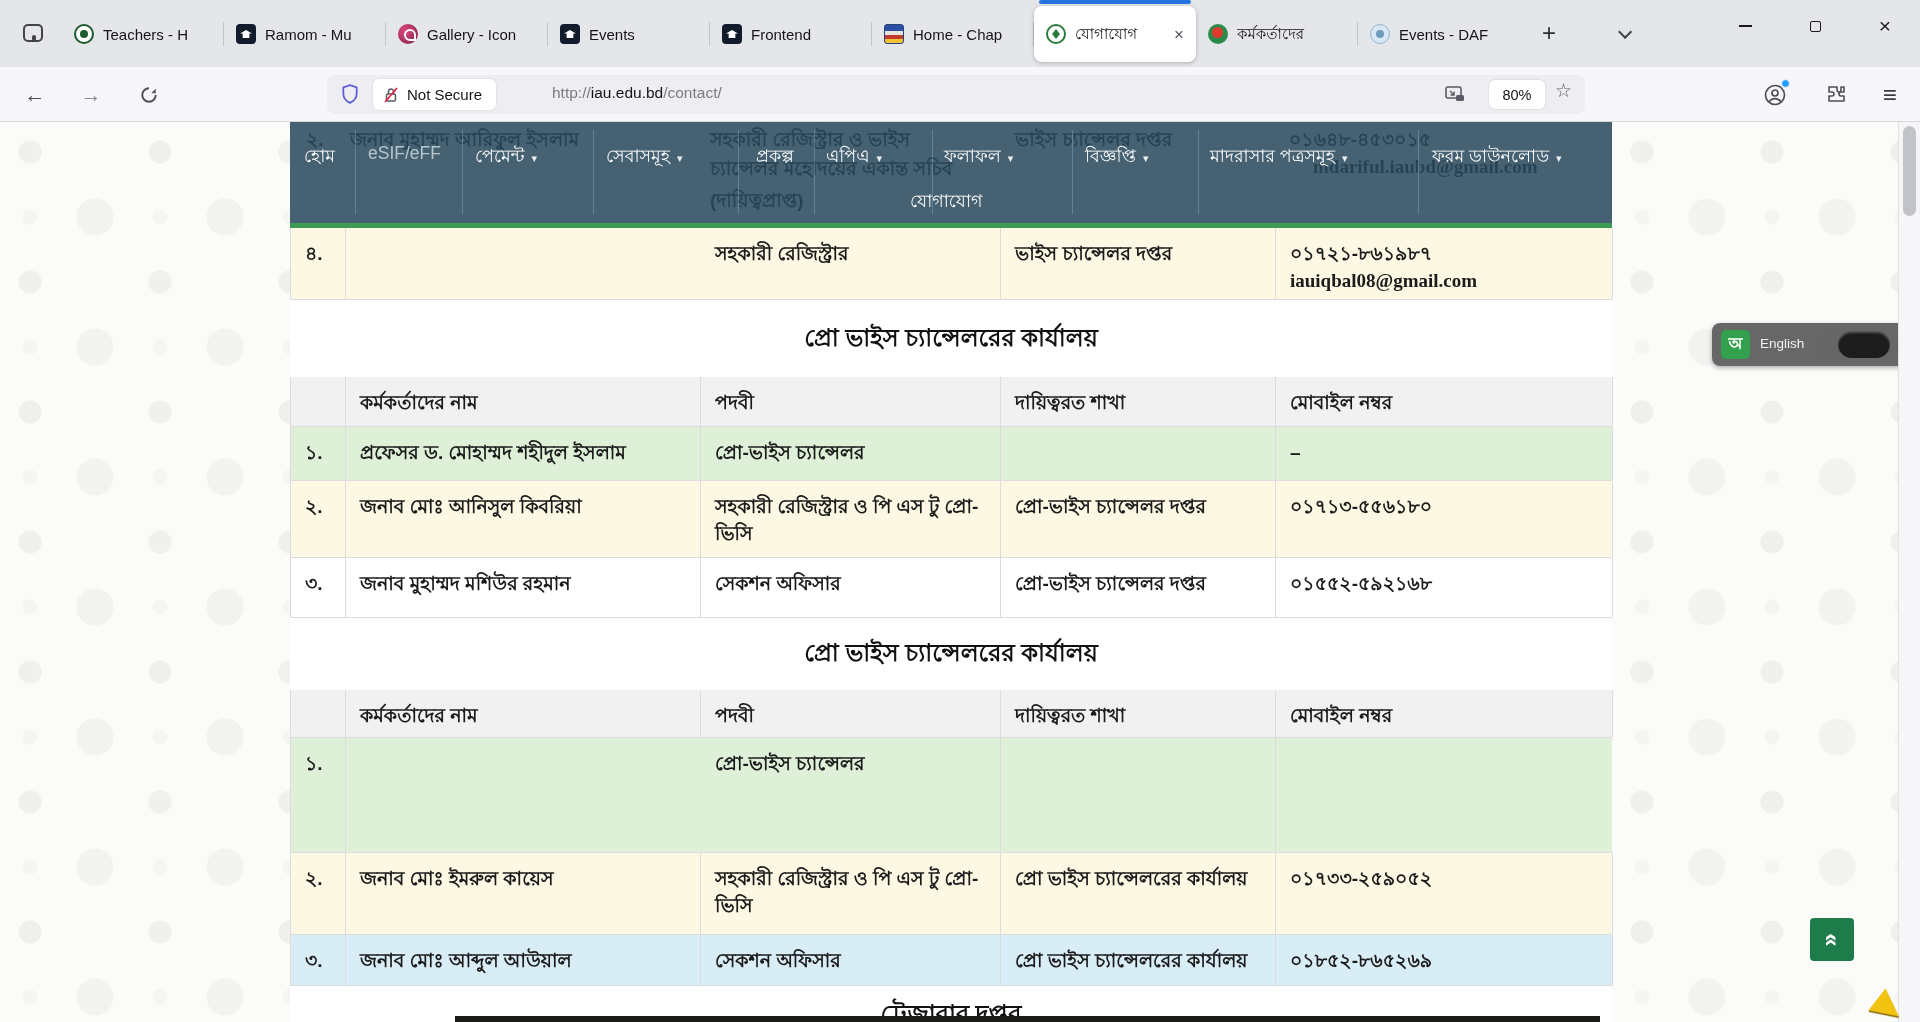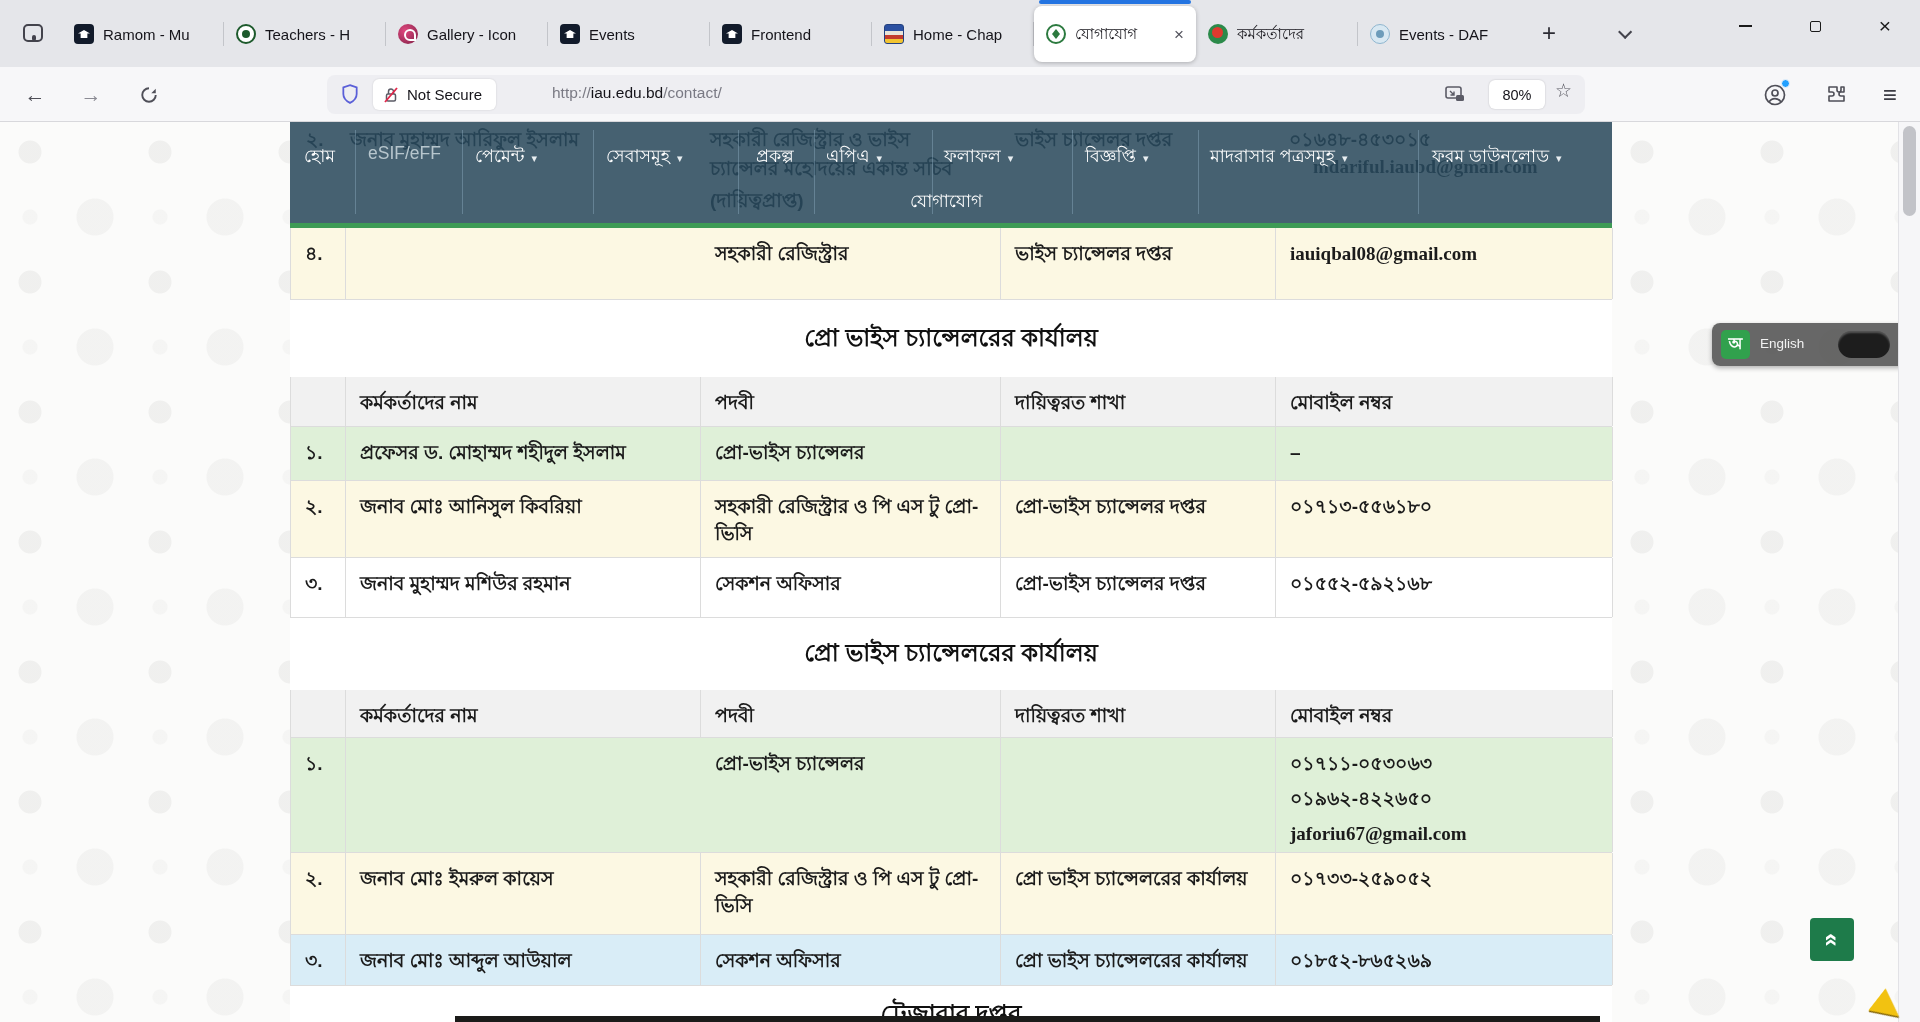--- a/index.html
+++ b/index.html
@@ -116,27 +116,27 @@
 <body>
 
 <div class="screen">
 
   <div class="tabbar">
     <div class="ffview">
         <span class="frame"></span>
       </div>
     <div class="tabs">
       <div class="tab">
+        <span class="favicon fav-teachers"></span>
+        <span class="tab-label">Teachers - H</span>
+          <span class="sep"></span>
+      </div>
+      <div class="tab">
         <span class="favicon fav-dark"></span>
         <span class="tab-label">Ramom - Mu</span>
-          <span class="sep"></span>
-      </div>
-      <div class="tab">
-        <span class="favicon fav-teachers"></span>
-        <span class="tab-label">Teachers - H</span>
           <span class="sep"></span>
       </div>
       <div class="tab">
         <span class="favicon fav-gallery"></span>
         <span class="tab-label">Gallery - Icon</span>
           <span class="sep"></span>
       </div>
       <div class="tab">
         <span class="favicon fav-dark"></span>
         <span class="tab-label">Events</span>
@@ -269,20 +269,21 @@
         <span class="nav-item" style="left:920px;"><span>মাদরাসার পত্রসমূহ</span><span class="caret">▾</span></span>
         <span class="nav-item" style="left:1142px;"><span>ফরম ডাউনলোড</span><span class="caret">▾</span></span>
         <span class="nav-item nav-contact">যোগাযোগ</span>
       </div>
 
       <div class="trow row-yellow" style="top:106px; height:72px;">
         <div class="cell c1">৪.</div>
         <div class="cell c3">সহকারী রেজিস্ট্রার</div>
         <div class="cell c4">ভাইস চ্যান্সেলর দপ্তর</div>
         <div class="cell c5">
+          <div>০১৭২১-৮৬১৯৮৭</div>
           <div class="serif">iauiqbal08@gmail.com</div>
         </div>
       </div>
 
       <div class="sec-title" style="top:178px; height:77px;">প্রো ভাইস চ্যান্সেলরের কার্যালয়</div>
       <div class="trow row-head" style="top:255px; height:50px;">
         <div class="cell c1"></div>
         <div class="cell c2">কর্মকর্তাদের নাম</div>
         <div class="cell c3">পদবী</div>
         <div class="cell c4">দায়িত্বরত শাখা</div>
@@ -315,25 +316,20 @@
         <div class="cell c1"></div>
         <div class="cell c2">কর্মকর্তাদের নাম</div>
         <div class="cell c3">পদবী</div>
         <div class="cell c4">দায়িত্বরত শাখা</div>
         <div class="cell c5">মোবাইল নম্বর</div>
       </div>
       <div class="trow row-green" style="top:616px; height:115px;">
         <div class="cell c1">১.</div>
         <div class="cell c3">প্রো-ভাইস চ্যান্সেলর</div>
         <div class="cell c4"></div>
-        <div class="cell c5">
-          <div class="mline">০১৭১১-০৫৩০৬৩</div>
-          <div class="mline">০১৯৬২-৪২২৬৫০</div>
-          <div class="serif">jaforiu67@gmail.com</div>
-        </div>
       </div>
       <div class="trow row-yellow" style="top:731px; height:82px;">
         <div class="cell c1">২.</div>
         <div class="cell c2">জনাব মোঃ ইমরুল কায়েস</div>
         <div class="cell c3">সহকারী রেজিস্ট্রার ও পি এস টু প্রো-ভিসি</div>
         <div class="cell c4">প্রো ভাইস চ্যান্সেলরের কার্যালয়</div>
         <div class="cell c5">০১৭৩৩-২৫৯০৫২</div>
       </div>
       <div class="trow row-blue" style="top:813px; height:51px;">
         <div class="cell c1">৩.</div>

